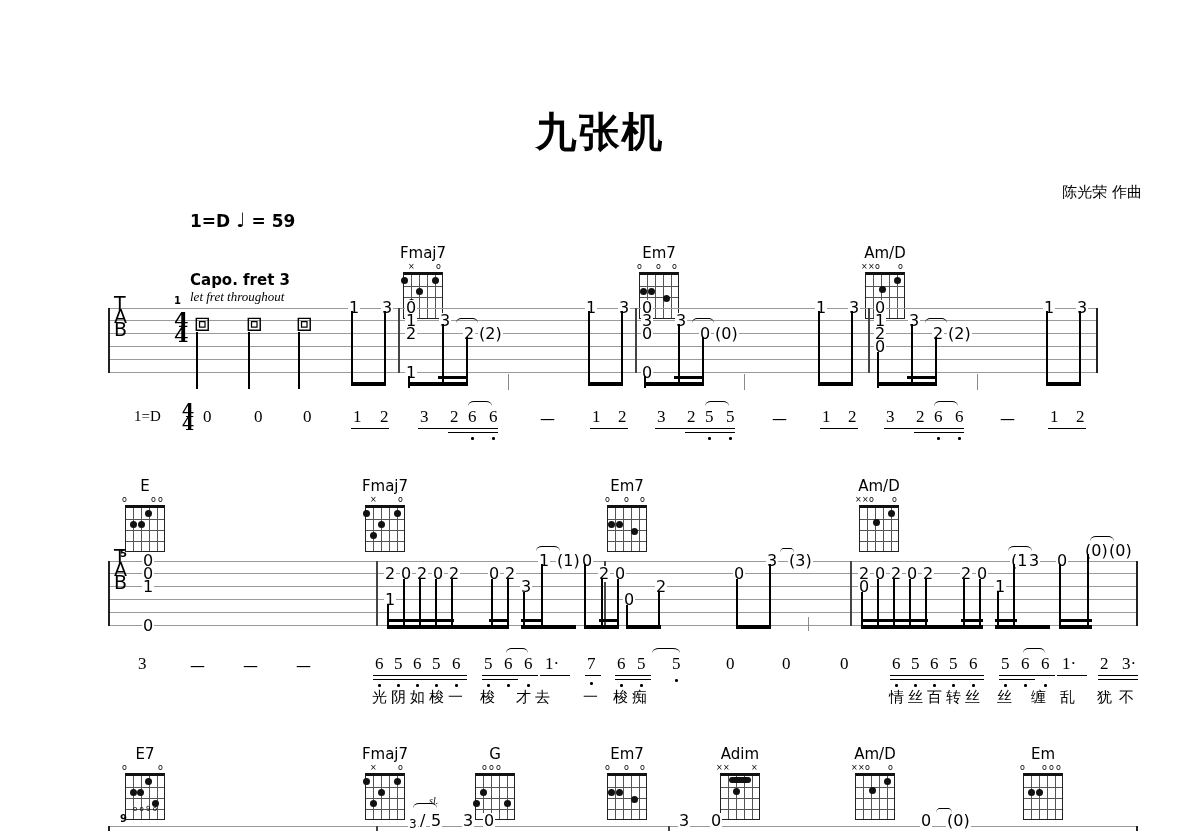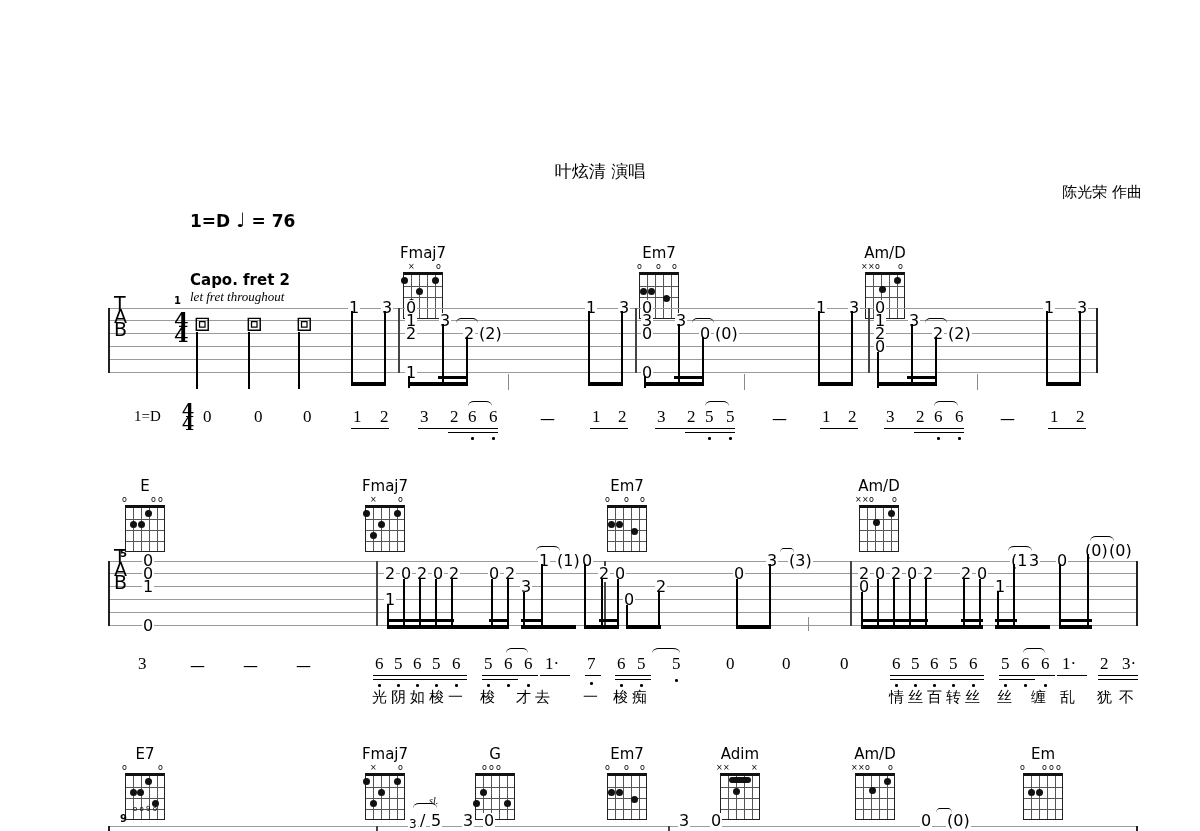--- a/index.html
+++ b/index.html
@@ -165,29 +165,29 @@
     font-family:"DejaVu Serif",serif;
     font-weight:bold;font-size:18px;line-height:13px;text-align:center;
   }
   .jpts span{display:block;}
 </style>
 </head>
 <body>
 
 <div class="sheet">
 
-  <div class="subtitle">叶炫清 演唱</div>
+  <div class="title">九张机</div>
   <div class="composer">陈光荣 作曲</div>
 
   <div class="tempo">
     <span>1=D</span>
     <span class="qnote">♩</span>
-    <span>= 76</span>
+    <span>= 59</span>
   </div>
-  <div class="capo">Capo. fret 2</div>
+  <div class="capo">Capo. fret 3</div>
   <div class="letring">let fret throughout</div>
 
   <div class="system" style="top:0;">
 
     <div class="chord" style="left:396px;top:244px;">
       <div class="cname">Fmaj7</div>
       <div class="omx">
         <i style="left:12px;">×</i>
         <i style="left:40px;">o</i>
       </div>

